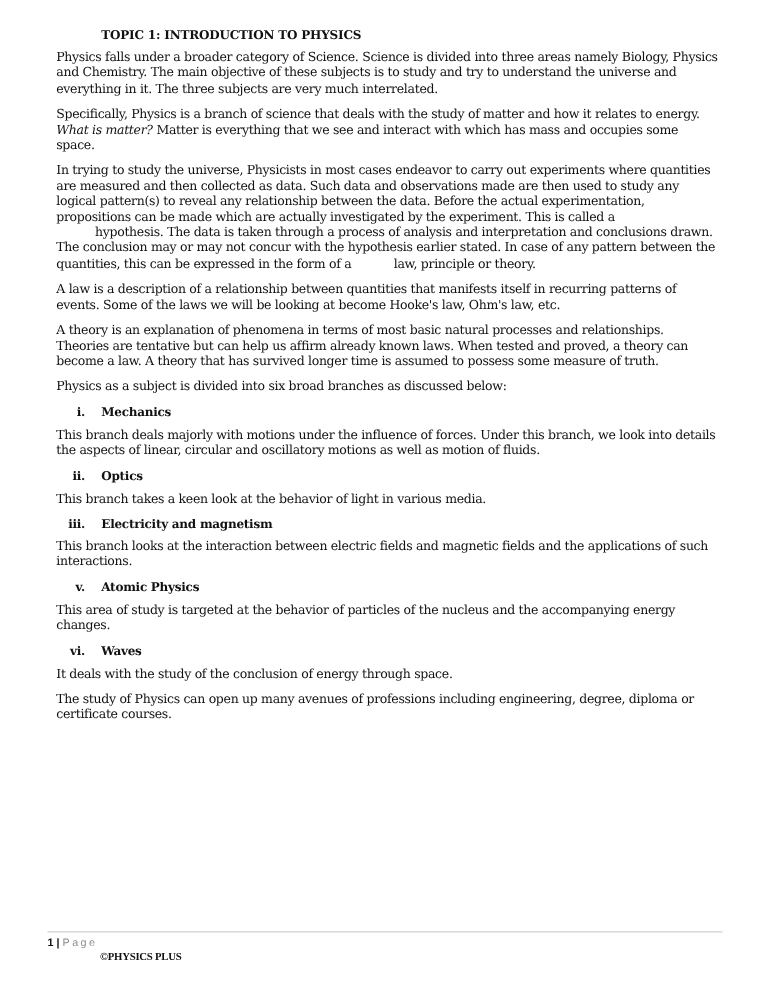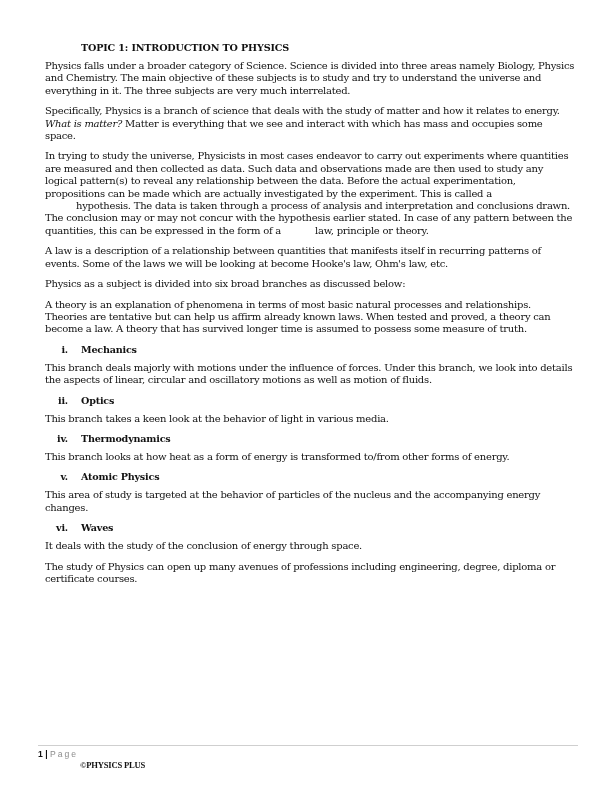--- a/index.html
+++ b/index.html
@@ -1,21 +1,21 @@
 <!DOCTYPE html>
 <html><head>
   <meta charset="utf-8">
   <style>
     html, body { margin: 0; padding: 0; background: #ffffff; }
     body {
       width: 612px; height: 792px; position: relative; overflow: hidden;
       font-family: "DejaVu Serif", "Liberation Serif", serif;
       color: #111111;
     }
-    .page { position: absolute; left: 45px; top: 42px; width: 530px; }
+    .page { position: absolute; left: 45px; top: 23px; width: 530px; }
     .title {
       margin: 0 0 7px 36px;
       font-weight: bold; font-size: 9.6px; letter-spacing: -0.15px;
     }
     p.para {
       margin: 0 0 8px 0;
       font-size: 10px; line-height: 12.4px; letter-spacing: -0.25px;
     }
     .branch-head {
       display: flex; align-items: baseline;
@@ -37,50 +37,50 @@
 <body>
 
 <div class="page">
   <h1 class="title">TOPIC 1: INTRODUCTION TO PHYSICS</h1>
 
   <div id="intro">
       <p class="para"><span>Physics falls under a broader category of Science. Science is divided into three areas namely Biology, Physics and Chemistry. The main objective of these subjects is to study and try to understand the universe and everything in it. The three subjects are very much interrelated.</span></p>
       <p class="para"><span>Specifically, Physics is a branch of science that deals with the study of matter and how it relates to energy. </span><i>What is matter?</i><span> Matter is everything that we see and interact with which has mass and occupies some space.</span></p>
       <p class="para"><span>In trying to study the universe, Physicists in most cases endeavor to carry out experiments where quantities are measured and then collected as data. Such data and observations made are then used to study any logical pattern(s) to reveal any relationship between the data. Before the actual experimentation, propositions can be made which are actually investigated by the experiment. This is called a </span><b>hypothesis</b><span>. The data is taken through a process of analysis and interpretation and conclusions drawn. The conclusion may or may not concur with the hypothesis earlier stated. In case of any pattern between the quantities, this can be expressed in the form of a </span><b>law, principle or theory</b><span>.</span></p>
       <p class="para"><span>A law is a description of a relationship between quantities that manifests itself in recurring patterns of events. Some of the laws we will be looking at become Hooke's law, Ohm's law, etc.</span></p>
+      <p class="para"><span>A theory is an explanation of phenomena in terms of most basic natural processes and relationships. Theories are tentative but can help us affirm already known laws. When tested and proved, a theory can become a law. A theory that has survived longer time is assumed to possess some measure of truth.</span></p>
       <p class="para"><span>Physics as a subject is divided into six broad branches as discussed below:</span></p>
-      <p class="para"><span>A theory is an explanation of phenomena in terms of most basic natural processes and relationships. Theories are tentative but can help us affirm already known laws. When tested and proved, a theory can become a law. A theory that has survived longer time is assumed to possess some measure of truth.</span></p>
     </div>
 
   <div id="branches">
 
       <div>
         <div class="branch-head">
           <span class="numeral">i.</span>
           <span>Mechanics</span>
         </div>
         <p class="para">This branch deals majorly with motions under the influence of forces. Under this branch, we look into details the aspects of linear, circular and oscillatory motions as well as motion of fluids.</p>
       </div>
 
       <div>
         <div class="branch-head">
           <span class="numeral">ii.</span>
           <span>Optics</span>
         </div>
         <p class="para">This branch takes a keen look at the behavior of light in various media.</p>
       </div>
 
-
       <div>
         <div class="branch-head">
-          <span class="numeral">iv.</span>
-          <span>Thermodynamics</span>
+          <span class="numeral">iii.</span>
+          <span>Electricity and magnetism</span>
         </div>
-        <p class="para">This branch looks at how heat as a form of energy is transformed to/from other forms of energy.</p>
+        <p class="para">This branch looks at the interaction between electric fields and magnetic fields and the applications of such interactions.</p>
       </div>
+
 
       <div>
         <div class="branch-head">
           <span class="numeral">v.</span>
           <span>Atomic Physics</span>
         </div>
         <p class="para">This area of study is targeted at the behavior of particles of the nucleus and the accompanying energy changes.</p>
       </div>
 
       <div>

